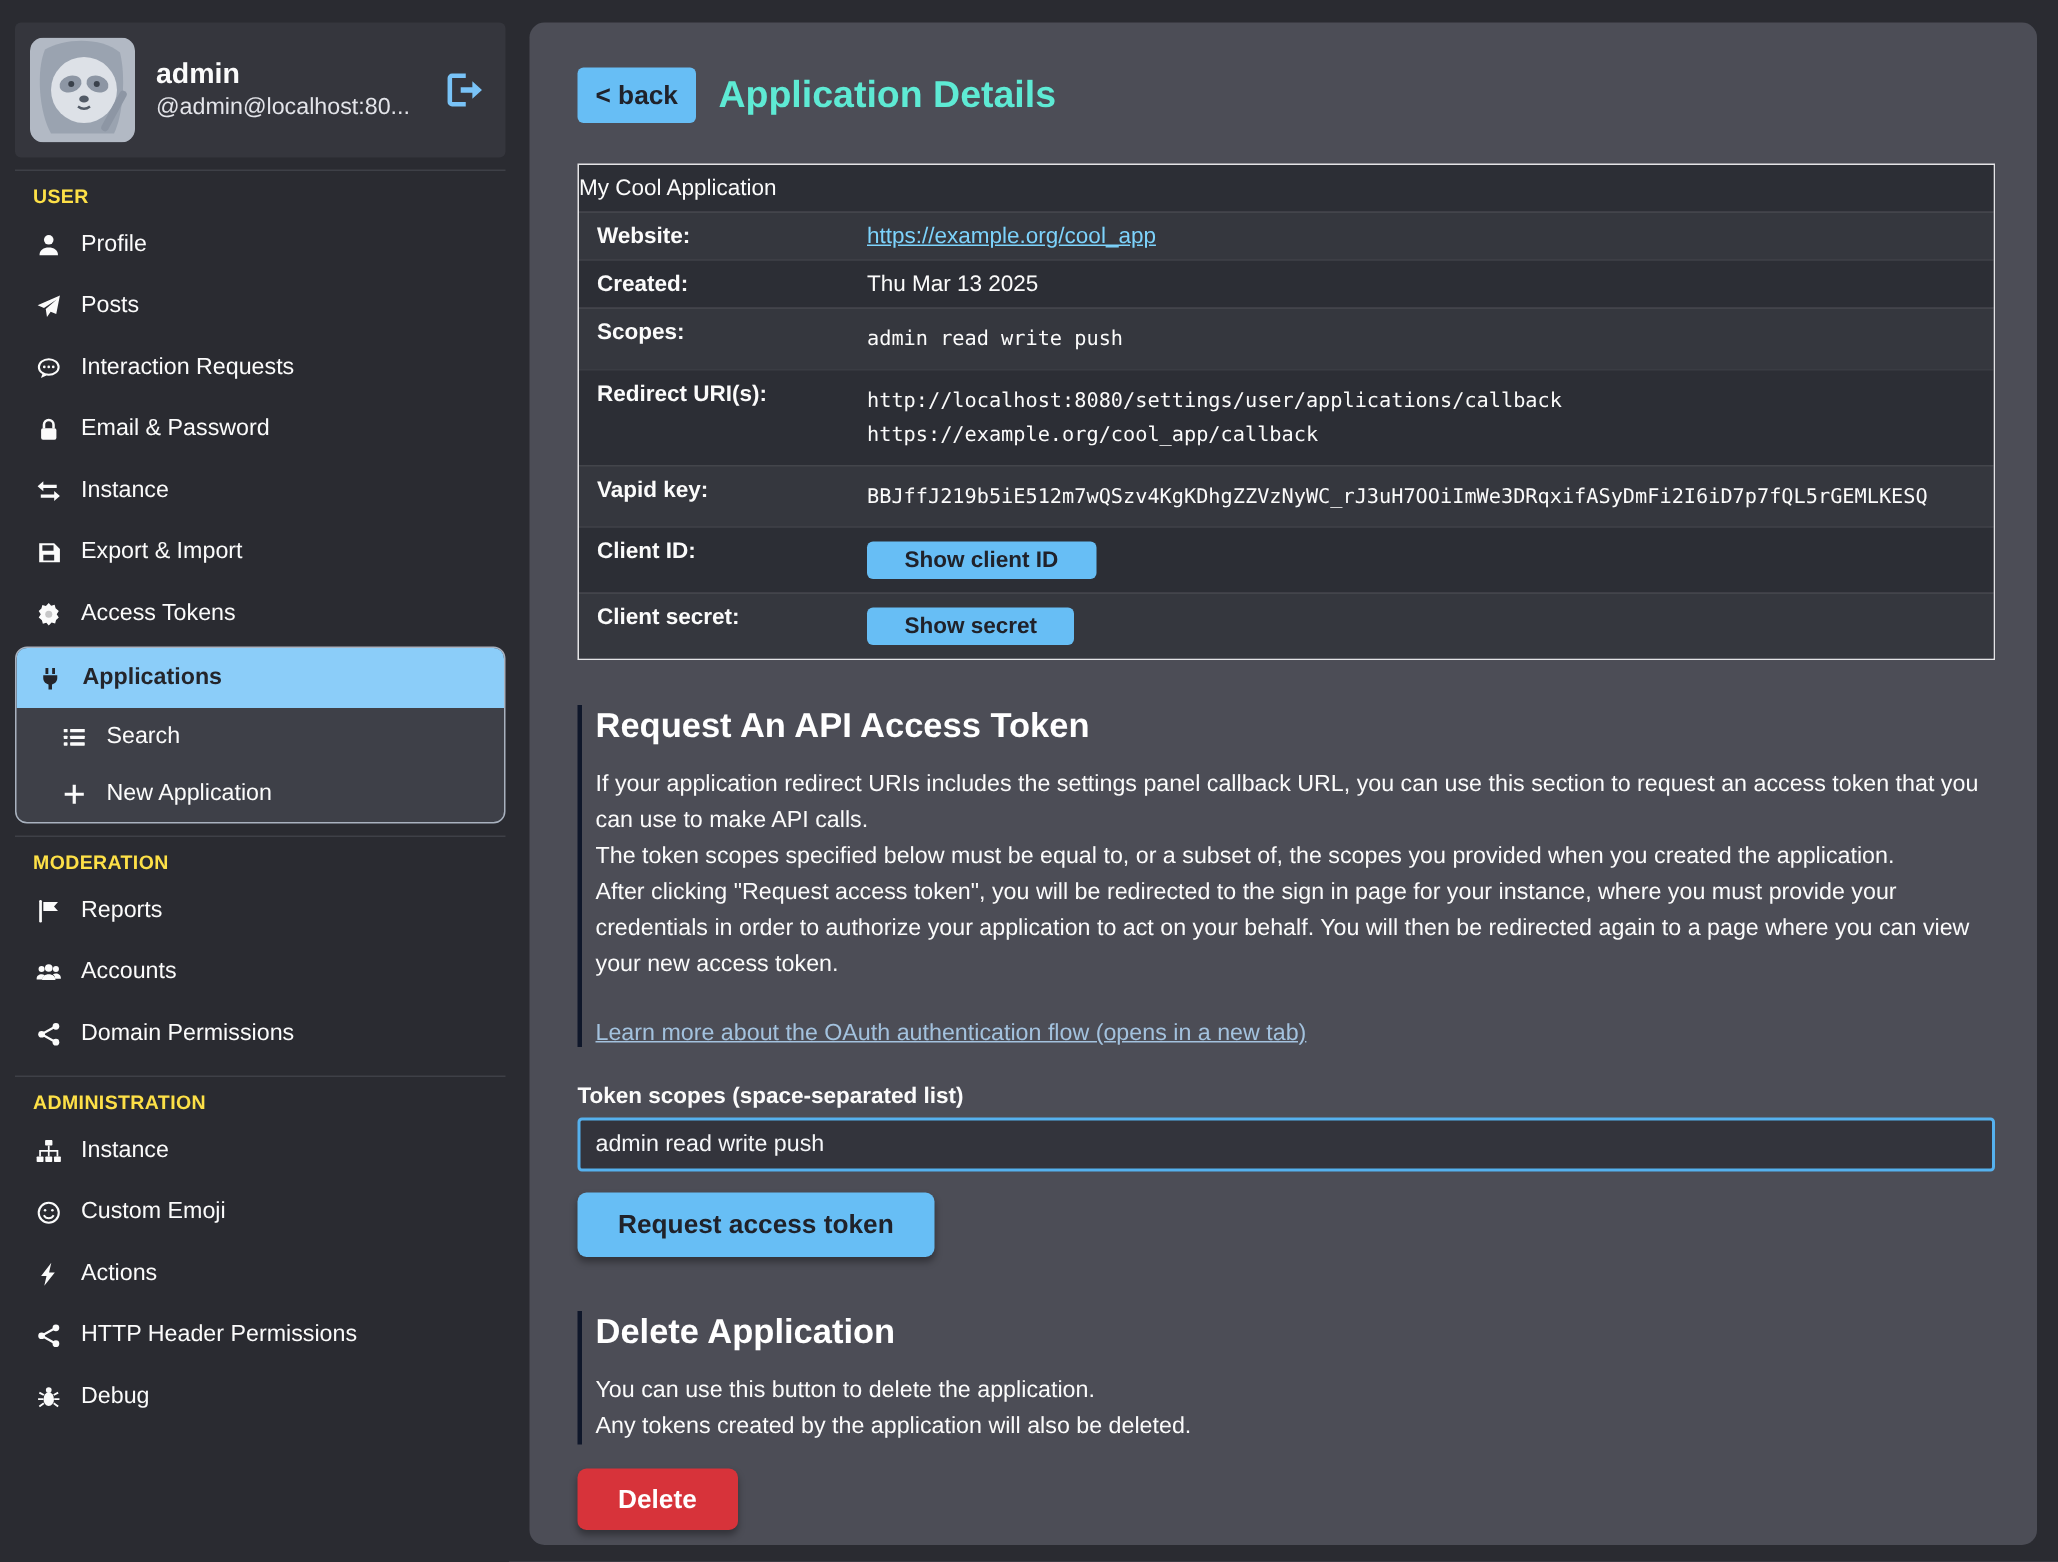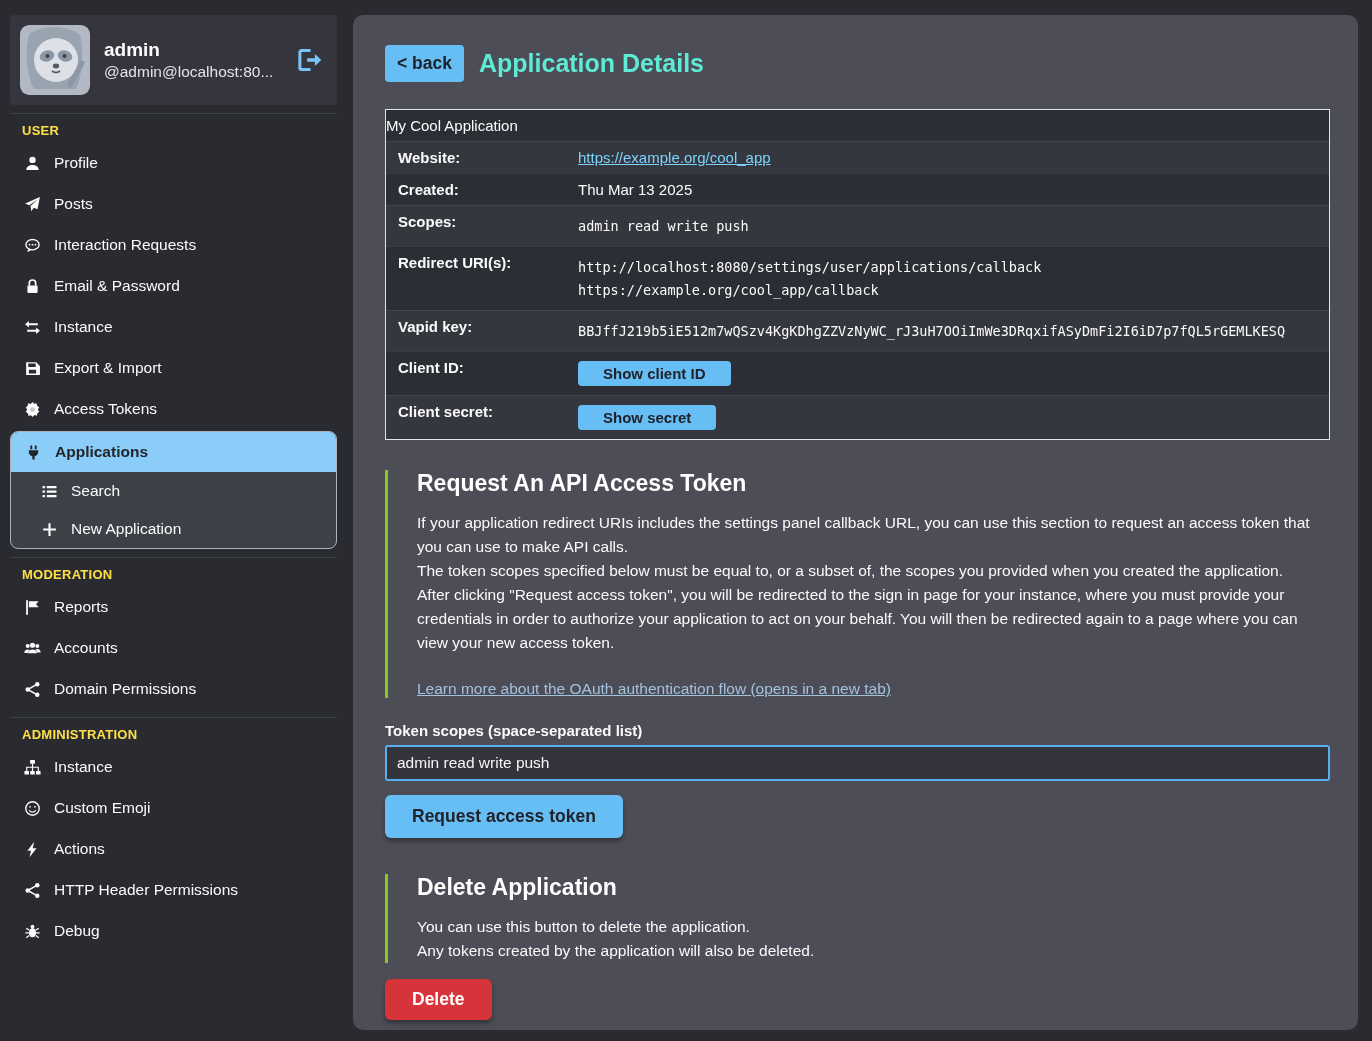--- a/index.html
+++ b/index.html
@@ -77,21 +77,21 @@
   .dvalue { flex:1; padding:7px 2px 7px 0; min-width:0; }
   .mono { font-family:"DejaVu Sans Mono","Liberation Mono",monospace; font-size:13.5px; padding-top:9px; line-height:1.75; }
   a.table-link { color:#7dd3fc; text-decoration:underline; }
   .mini-btn {
     background:#67bef5; color:#20222a; font-weight:bold; font-size:15px;
     padding:4px 25px; border:none; border-radius:4px; cursor:pointer;
     font-family:inherit; margin:2px 0;
   }
 
   
-  .orange-block { border-left:3px solid #84cc16; padding-left:29px; }
+  .orange-block { border-left:3px solid #0f172a; padding-left:9px; }
   h2.section-title { margin:0 0 14px; font-size:23px; font-weight:bold; color:#fff; }
   .orange-block p { margin:0; line-height:1.55; font-size:15.5px; }
   .learn-link { display:inline-block; margin-top:25px; color:#a3c2de; text-decoration:underline; }
   .token-section { margin-top:30px; }
   .field-label { font-weight:bold; font-size:15px; margin:24px 0 6px; }
   .scopes-input {
     width:100%; height:36px; background:#33343c; color:#f5f6f8;
     border:2px solid #55b1ee; border-radius:3px; padding:6px 10px;
     font-size:15.5px; font-family:inherit; outline:none;
   }

